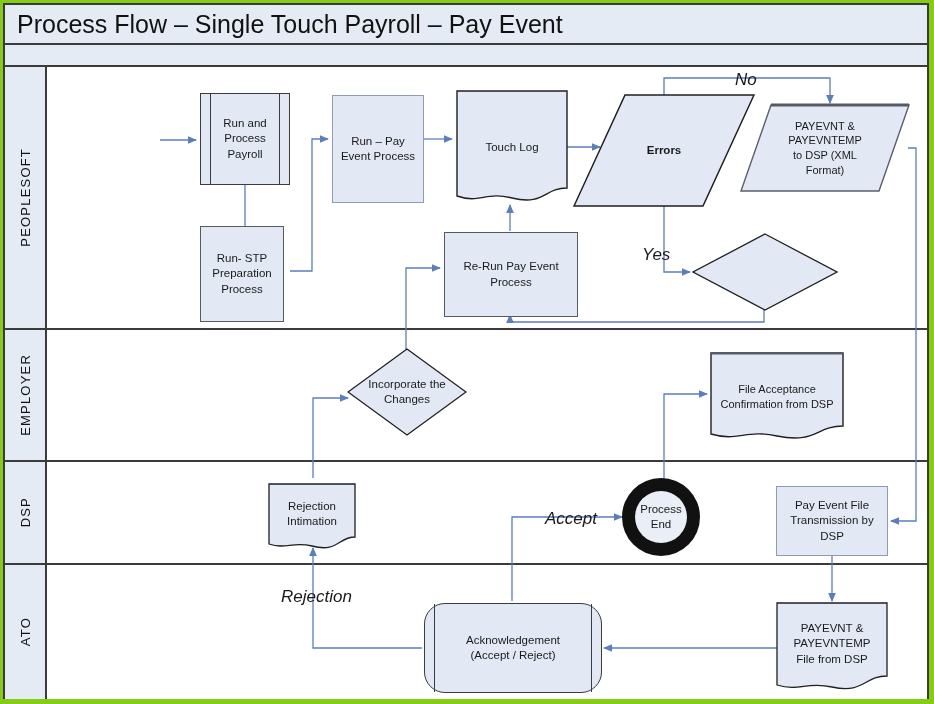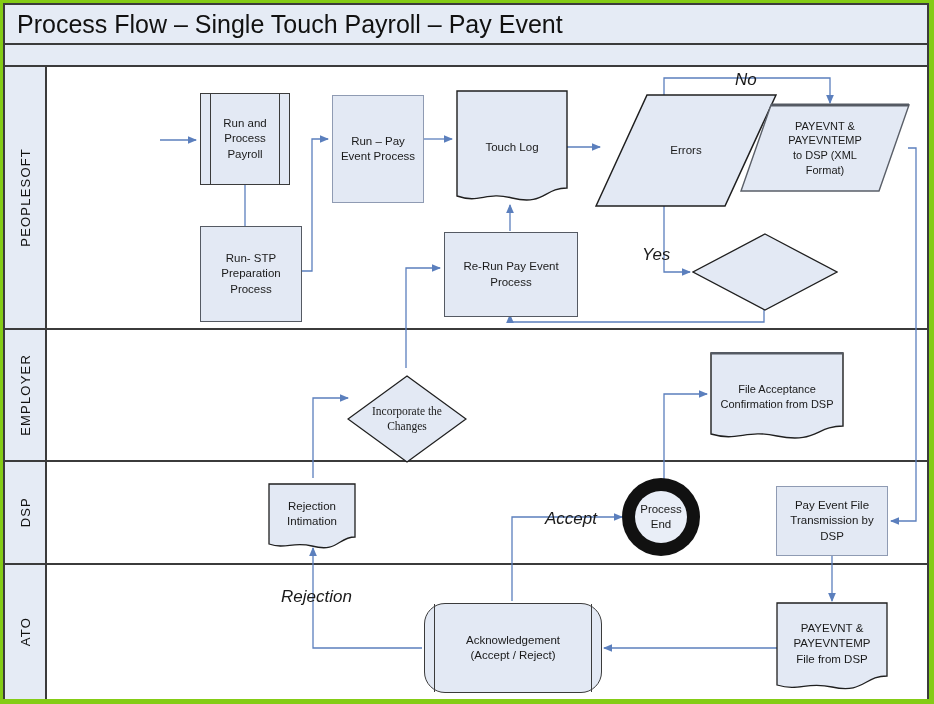--- a/index.html
+++ b/index.html
@@ -226,36 +226,36 @@
 
       <path d="M664,490 L664,394 L707,394"></path>
     </g>
   </svg>
 
 
   <div class="node predef" style="left:200px;top:93px;width:90px;height:92px;">
     <div class="lbl">Run and<br>Process<br>Payroll</div>
   </div>
 
-  <div class="node proc dark" style="left:200px;top:226px;width:102px;height:96px;">
+  <div class="node proc dark" style="left:200px;top:226px;width:84px;height:96px;">
     <div class="lbl">Run- STP<br>Preparation<br>Process</div>
   </div>
 
   <div class="node proc" style="left:332px;top:95px;width:92px;height:108px;">
     <div class="lbl">Run – Pay<br>Event Process</div>
   </div>
 
   <div class="node shape" style="left:456px;top:90px;width:112px;height:115px;">
     <svg viewBox="0 0 112 115" preserveAspectRatio="none">
       <path d="M1,1 L111,1 L111,98 C88,98 88,116 56,108 C30,101 24,114 1,106 Z" fill="#e3e9f4" stroke="#1f1f1f" stroke-width="1.4"></path>
     </svg>
     <div class="lbl">Touch Log</div>
   </div>
 
-  <div class="node shape" style="left:595px;top:93px;width:182px;height:115px;">
+  <div class="node shape" style="left:573px;top:93px;width:182px;height:115px;font-weight:bold;">
     <svg viewBox="0 0 182 115" preserveAspectRatio="none">
       <path d="M52,2 L181,2 L130,113 L1,113 Z" fill="#e3e9f4" stroke="#1f1f1f" stroke-width="1.5"></path>
     </svg>
     <div class="lbl">Errors</div>
   </div>
 
   <div class="node shape" style="left:740px;top:103px;width:170px;height:90px;">
     <svg viewBox="0 0 170 90" preserveAspectRatio="none">
       <path d="M31,2 L169,2 L139,88 L1,88 Z" fill="#e3e9f4" stroke="#5a5f68" stroke-width="1.4"></path>
       <path d="M31,2 L169,2" stroke="#555a63" stroke-width="3" fill="none"></path>
@@ -266,21 +266,21 @@
   <div class="node proc dark" style="left:444px;top:232px;width:134px;height:85px;">
     <div class="lbl">Re-Run Pay Event<br>Process</div>
   </div>
 
   <div class="node shape" style="left:692px;top:233px;width:146px;height:78px;">
     <svg viewBox="0 0 146 78" preserveAspectRatio="none">
       <path d="M73,1 L145,39 L73,77 L1,39 Z" fill="#e3e9f4" stroke="#1f1f1f" stroke-width="1.3"></path>
     </svg>
   </div>
 
-  <div class="node shape" style="left:347px;top:375px;width:120px;height:88px;font-family:Liberation Serif, serif;">
+  <div class="node shape" style="left:347px;top:348px;width:120px;height:88px;">
     <svg viewBox="0 0 120 88" preserveAspectRatio="none">
       <path d="M60,1 L119,44 L60,87 L1,44 Z" fill="#e3e9f4" stroke="#1f1f1f" stroke-width="1.3"></path>
     </svg>
     <div class="lbl">Incorporate the<br>Changes</div>
   </div>
 
   <div class="node shape" style="left:710px;top:352px;width:134px;height:90px;">
     <svg viewBox="0 0 134 90" preserveAspectRatio="none">
       <path d="M1,1 L133,1 L133,74 C106,74 106,92 67,84 C36,77 28,90 1,82 Z" fill="#e3e9f4" stroke="#1f1f1f" stroke-width="1.4"></path>
       <path d="M1,1 L133,1" stroke="#555a63" stroke-width="3" fill="none"></path>

